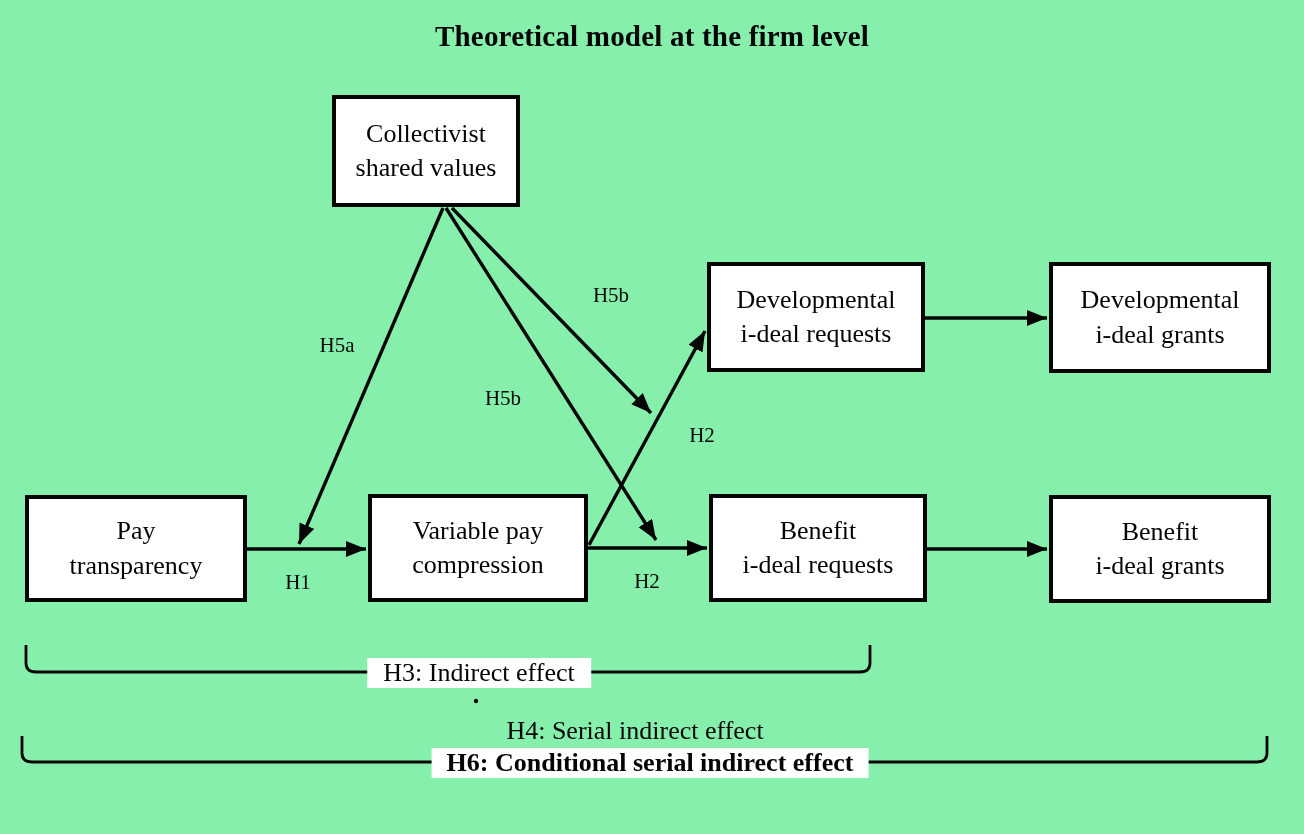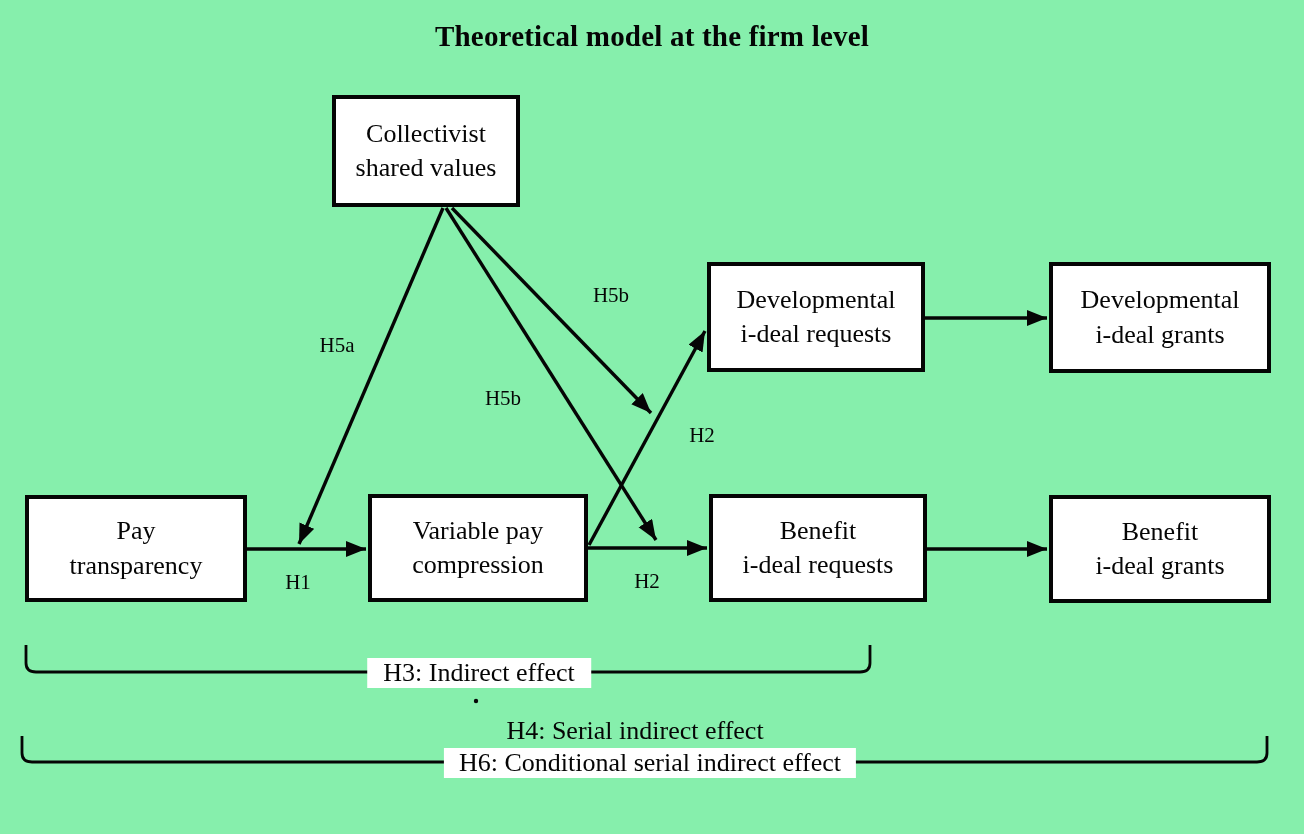--- a/index.html
+++ b/index.html
@@ -59,21 +59,21 @@
   .lbl-h5b-upper { left: 611px; top: 295px; }
   .lbl-h5b-lower { left: 503px; top: 398px; }
   .effect-label {
     position: absolute;
     transform: translate(-50%, -50%);
     font-size: 26px;
     white-space: nowrap;
   }
   .lbl-h3 { left: 479px; top: 673px; background: #ffffff; padding: 0 16px; }
   .lbl-h4 { left: 635px; top: 731px; }
-  .lbl-h6 { left: 650px; top: 763px; background: #ffffff; padding: 0 15px; }
+  .lbl-h6 { left: 650px; top: 763px; background: #ffffff; padding: 0 15px; font-weight: bold; }
 </style>
 </head>
 <body>
 
 <div id="canvas">
 
   <svg id="arrows-layer" viewBox="0 0 1304 834" xmlns="http://www.w3.org/2000/svg">
     <defs>
       <marker id="ah" markerUnits="userSpaceOnUse" markerWidth="22" markerHeight="18" refX="20" refY="8" orient="auto">
         <path d="M0,0 L20,8 L0,16 Z" fill="#050505"></path>

